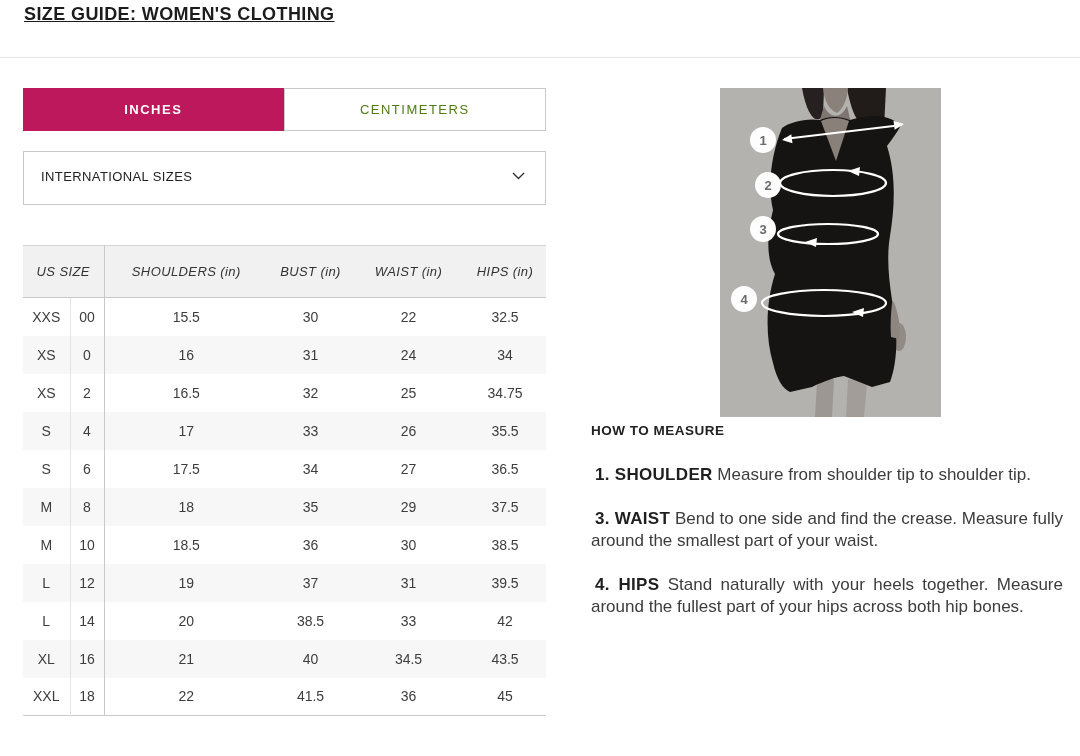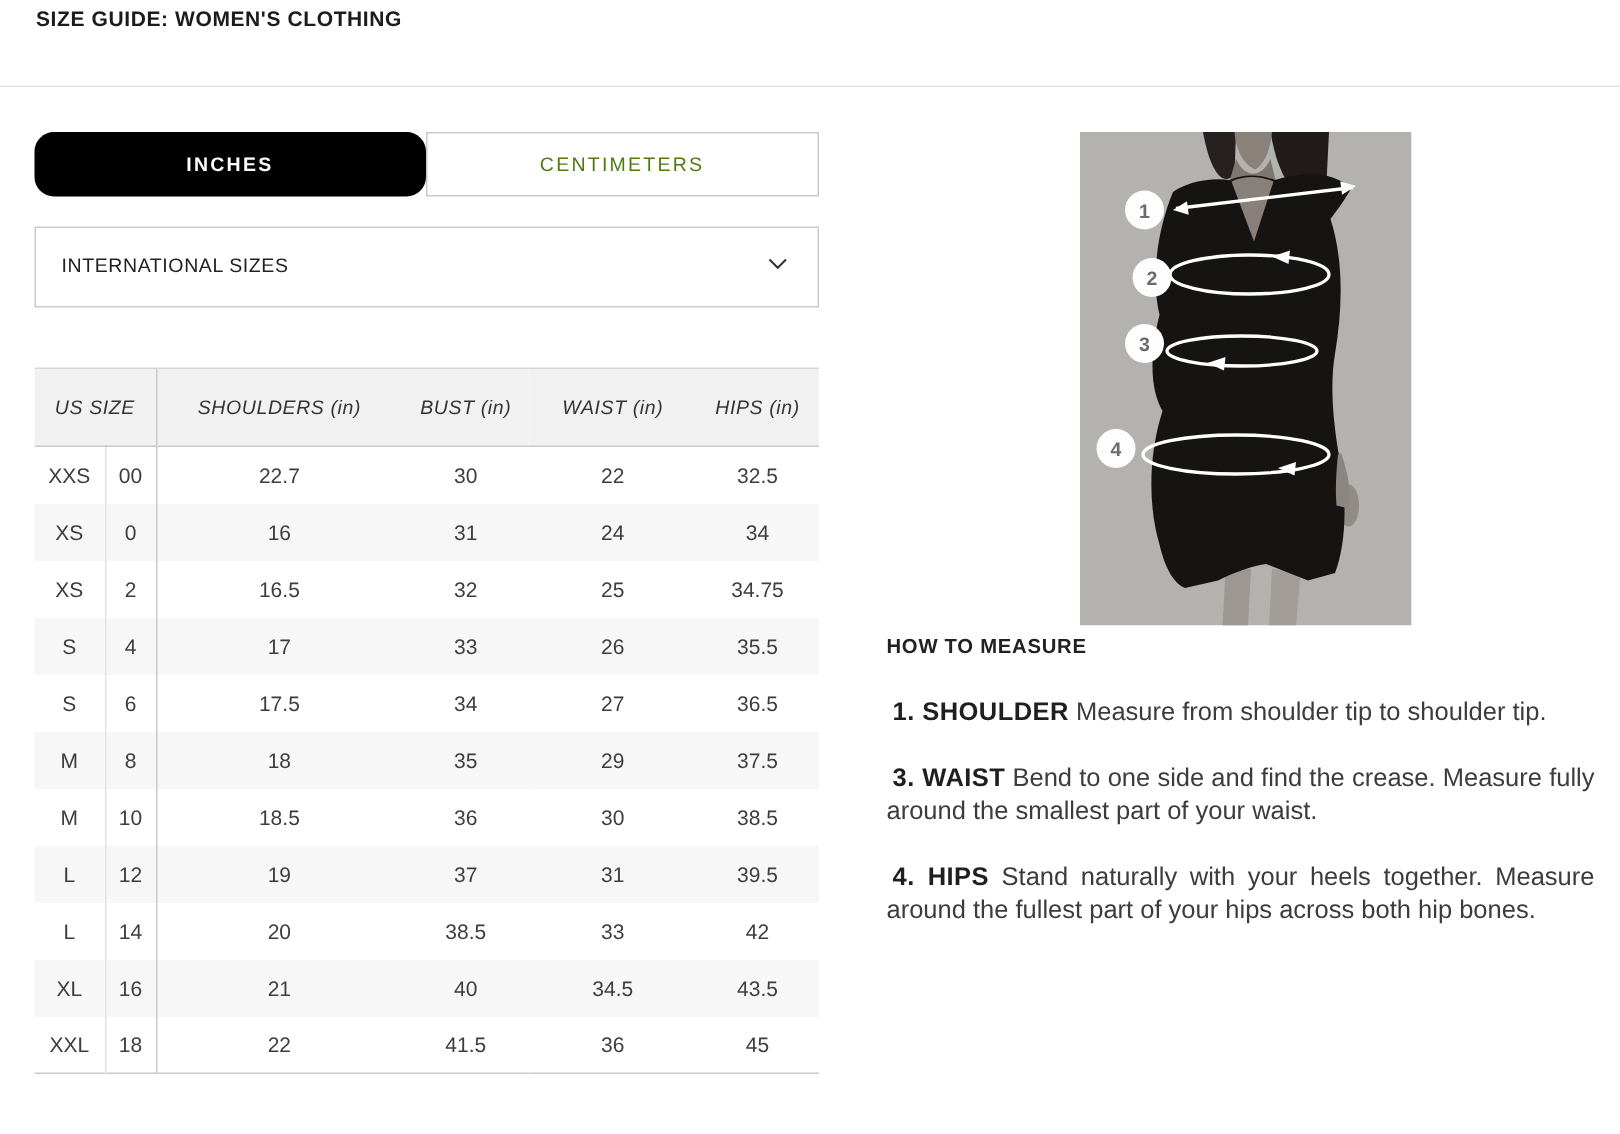--- a/index.html
+++ b/index.html
@@ -1,32 +1,32 @@
 <!DOCTYPE html>
 <html><head>
 <meta charset="utf-8">
 <style>
   * { margin:0; padding:0; box-sizing:border-box; }
   html,body { width:1080px; height:756px; background:#fff; overflow:hidden;
               font-family:"Liberation Sans", sans-serif; }
 
   
-  .page-title { position:absolute; left:24px; top:4px; font-size:14px; font-weight:700;
-                color:#1c1c1c; letter-spacing:.4px; }
+  .page-title { position:absolute; left:24px; top:4px; font-size:18px; font-weight:700;
+                color:#1c1c1c; letter-spacing:.4px;text-decoration:underline; }
   .top-divider { position:absolute; left:0; top:57px; width:1080px; height:1px;
                  background:#e4e4e4; }
 
   
   .left-col { position:absolute; left:23px; top:88px; width:523px; }
 
   .unit-tabs { display:flex; height:43px; }
   .tab { flex:1; display:flex; align-items:center; justify-content:center;
          font-size:13px; letter-spacing:1.5px; cursor:pointer; border:none;
          background:#fff; font-family:inherit; }
-  .tab.active { background:#000000; color:#fdfdfd; font-weight:700;border-radius:13px; }
+  .tab.active { background:#be185d; color:#fdfdfd; font-weight:700; }
   .tab.inactive { color:#4d7c0f; border:1px solid #c9c9c9; font-weight:400; }
 
   .dropdown { margin-top:20px; height:54px; border:1px solid #c9c9c9;
               display:flex; align-items:center; justify-content:space-between;
               padding:0 20px 4px 17px; cursor:pointer; background:#fff; }
   .dropdown-label { font-size:13px; color:#222; letter-spacing:.4px; }
 
   table.size-table { margin-top:40px; width:523px; border-collapse:collapse;
                      border-top:1px solid #d6d6d6; border-bottom:1px solid #c9c9c9; }
   .size-table th { height:52px; background:#f1f1f1; font-size:13px; font-weight:400;
@@ -84,21 +84,21 @@
         <th>SHOULDERS (in)</th>
         <th>BUST (in)</th>
         <th>WAIST (in)</th>
         <th>HIPS (in)</th>
       </tr>
     </thead>
     <tbody>
         <tr>
           <td>XXS</td>
           <td>00</td>
-          <td>22.7</td>
+          <td>15.5</td>
           <td>30</td>
           <td>22</td>
           <td>32.5</td>
         </tr>
         <tr class="alt">
           <td>XS</td>
           <td>0</td>
           <td>16</td>
           <td>31</td>
           <td>24</td>

